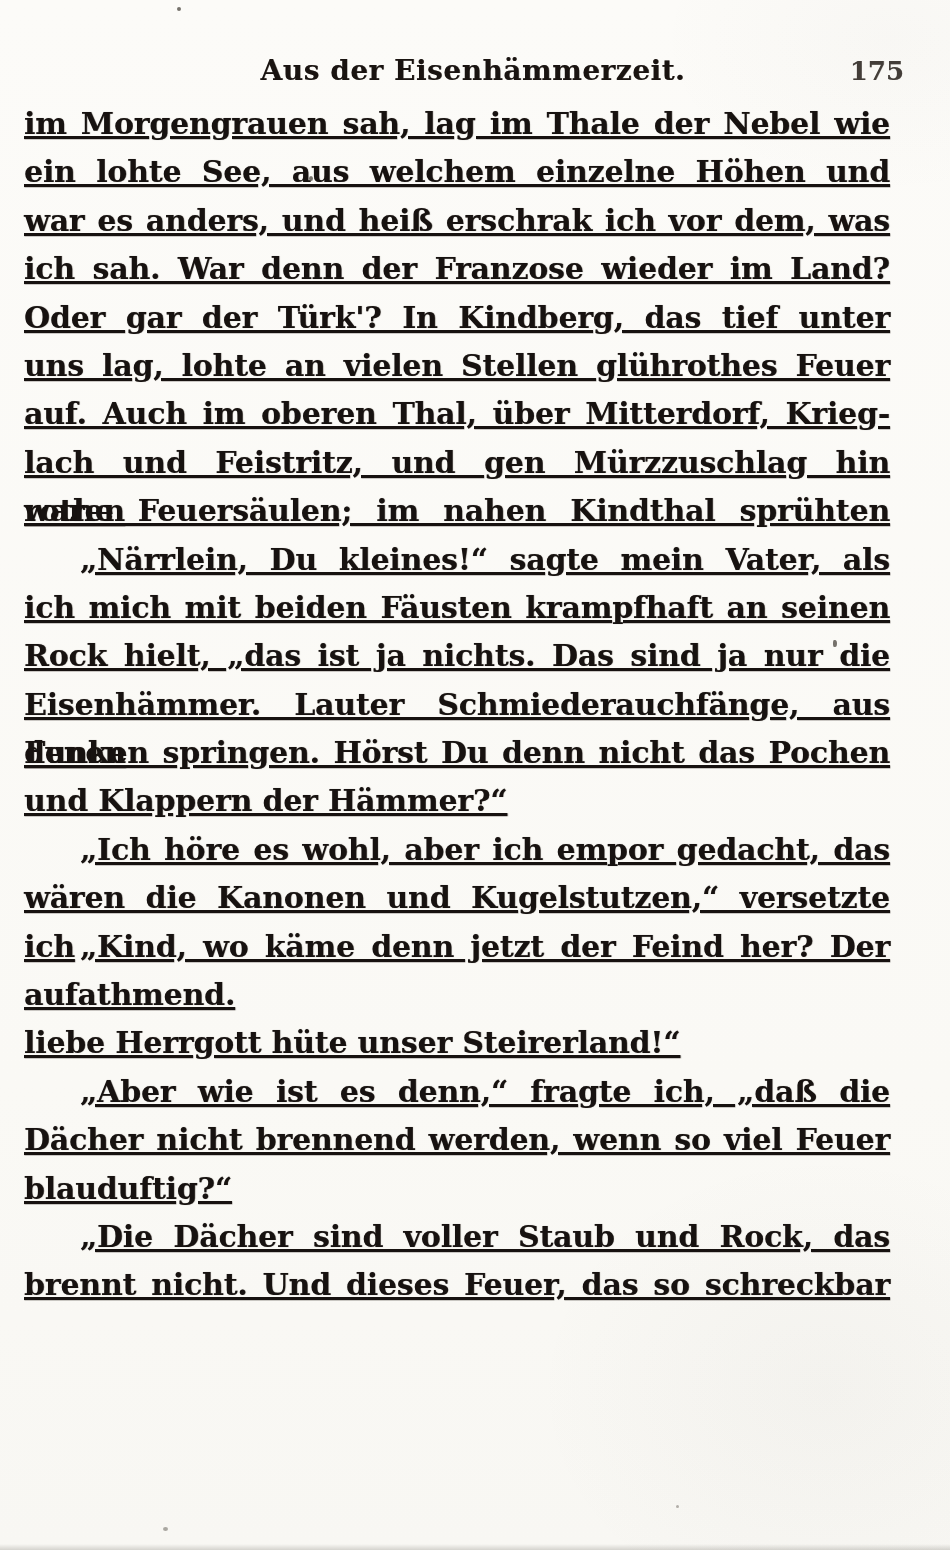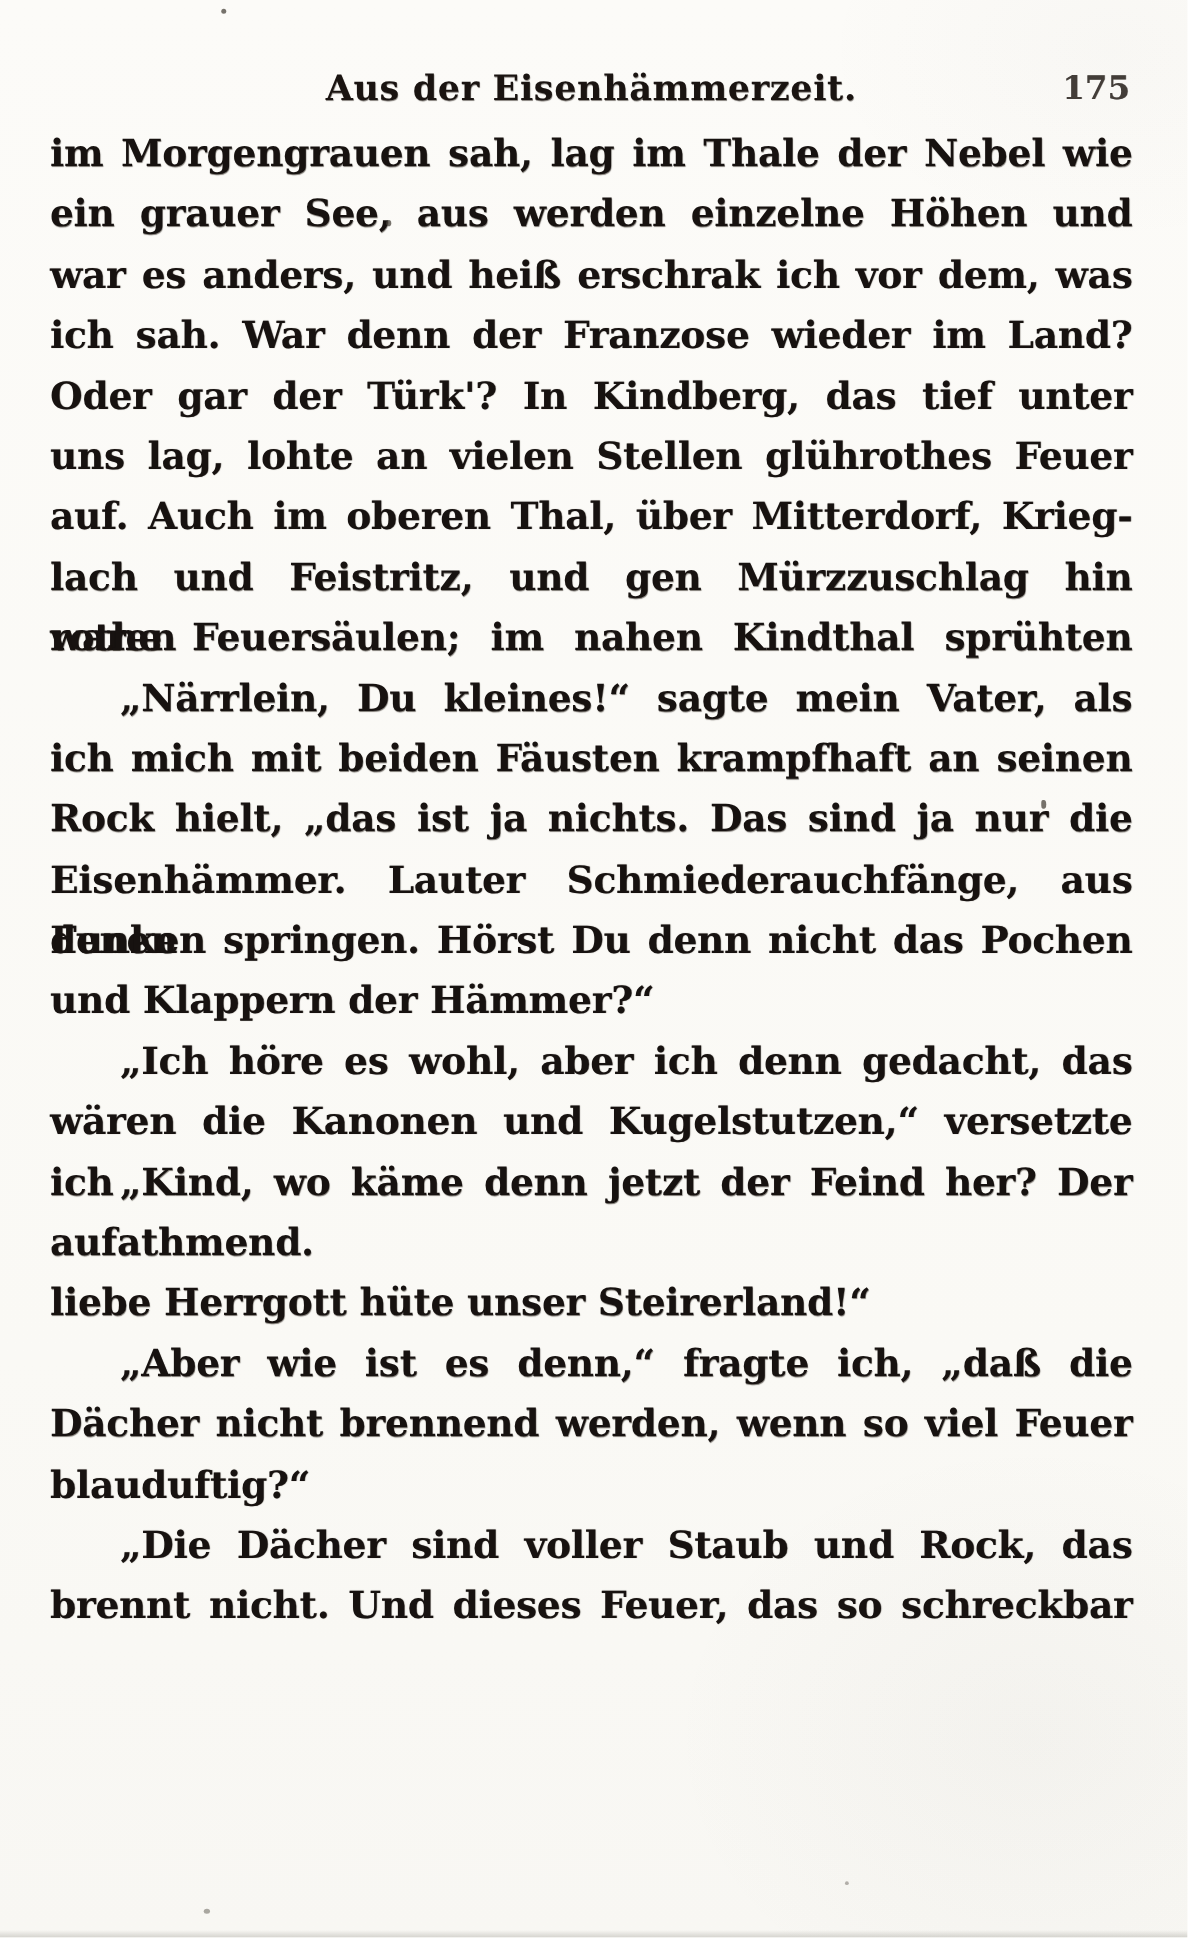--- a/index.html
+++ b/index.html
@@ -70,22 +70,23 @@
     font-size: 26px;
     font-weight: 700;
     color: #2a241f;
     opacity: 0.88;
     text-shadow: 0.4px 0.4px 0.5px rgba(25,18,12,0.4);
     margin-left: 28px;
   }
   .body-text {
     position: absolute;
     top: 100px;
-    left: 40px;
+    left: 24px;
     width: 866px;
+    text-decoration: underline;
   }
   .line {
     height: 48.4px;
     line-height: 48.4px;
     font-size: 30px;
     font-weight: 700;
     letter-spacing: -0.2px;
     white-space: nowrap;
     color: #171210;
     text-shadow: 0.4px 0.4px 0.7px rgba(28,20,12,0.55);
@@ -113,35 +114,35 @@
   <div class="scan-shade"></div>
   <div class="scan-shade2"></div>
 
   <div class="header">
     <span class="running-title">Aus der Eisenhämmerzeit.</span>
     <span class="page-number">175</span>
   </div>
 
   <div class="body-text">
     <div class="line j">im Morgengrauen sah, lag im Thale der Nebel wie</div>
-    <div class="line j">ein grauer See, aus werden einzelne Höhen und</div>
+    <div class="line j">ein lohte See, aus welchem einzelne Höhen und</div>
     <div class="line j">war es anders, und heiß erschrak ich vor dem, was</div>
     <div class="line j">ich sah. War denn der Franzose wieder im Land?</div>
     <div class="line j">Oder gar der Türk'? In Kindberg, das tief unter</div>
     <div class="line j">uns lag, lohte an vielen Stellen glührothes Feuer</div>
     <div class="line j">auf. Auch im oberen Thal, über Mitterdorf, Krieg-</div>
     <div class="line j">lach und Feistritz, und gen Mürzzuschlag hin waren</div>
     <div class="line j">rothe Feuersäulen; im nahen Kindthal sprühten</div>
     <div class="line j ind">„Närrlein, Du kleines!“ sagte mein Vater, als</div>
     <div class="line j">ich mich mit beiden Fäusten krampfhaft an seinen</div>
     <div class="line j">Rock hielt, „das ist ja nichts. Das sind ja nur die</div>
     <div class="line j">Eisenhämmer. Lauter Schmiederauchfänge, aus denen</div>
     <div class="line j">Funken springen. Hörst Du denn nicht das Pochen</div>
     <div class="line">und Klappern der Hämmer?“</div>
-    <div class="line j ind">„Ich höre es wohl, aber ich denn gedacht, das</div>
+    <div class="line j ind">„Ich höre es wohl, aber ich empor gedacht, das</div>
     <div class="line j">wären die Kanonen und Kugelstutzen,“ versetzte ich</div>
     <div class="line j ind">„Kind, wo käme denn jetzt der Feind her? Der</div>
     <div class="line">aufathmend.</div>
     <div class="line">liebe Herrgott hüte unser Steirerland!“</div>
     <div class="line j ind">„Aber wie ist es denn,“ fragte ich, „daß die</div>
     <div class="line j">Dächer nicht brennend werden, wenn so viel Feuer</div>
     <div class="line">blauduftig?“</div>
     <div class="line j ind">„Die Dächer sind voller Staub und Rock, das</div>
     <div class="line j">brennt nicht. Und dieses Feuer, das so schreckbar</div>
   </div>

